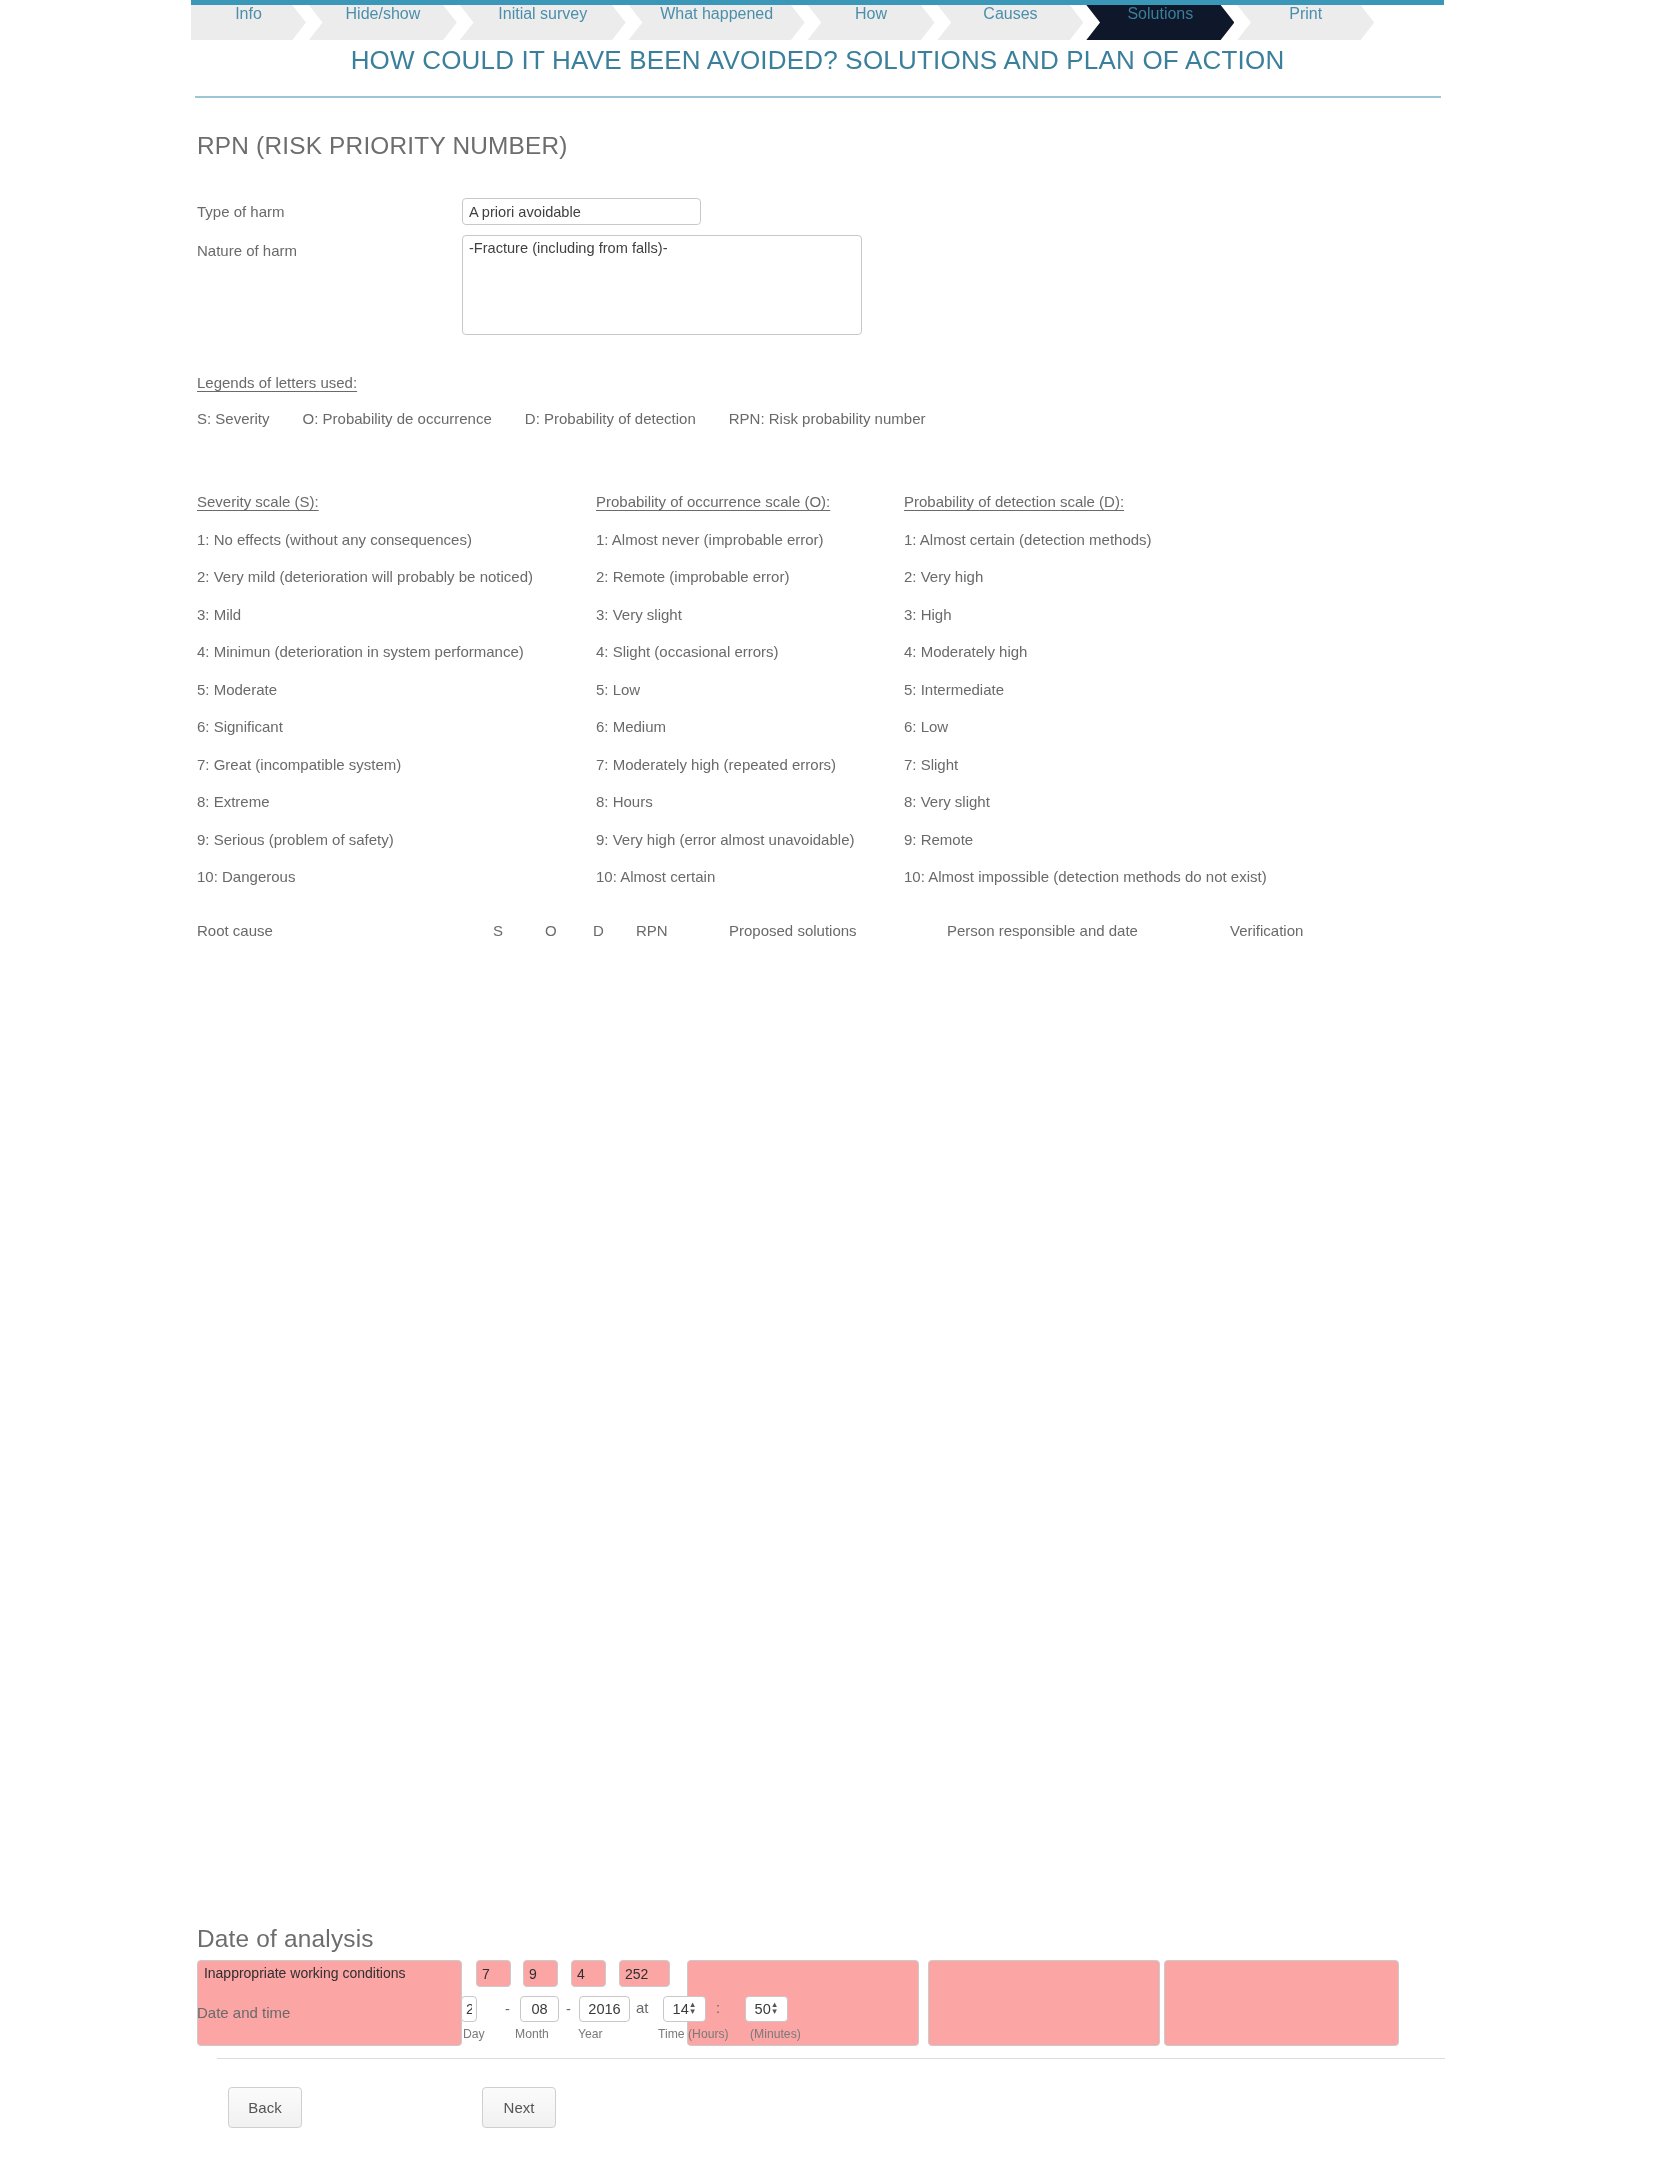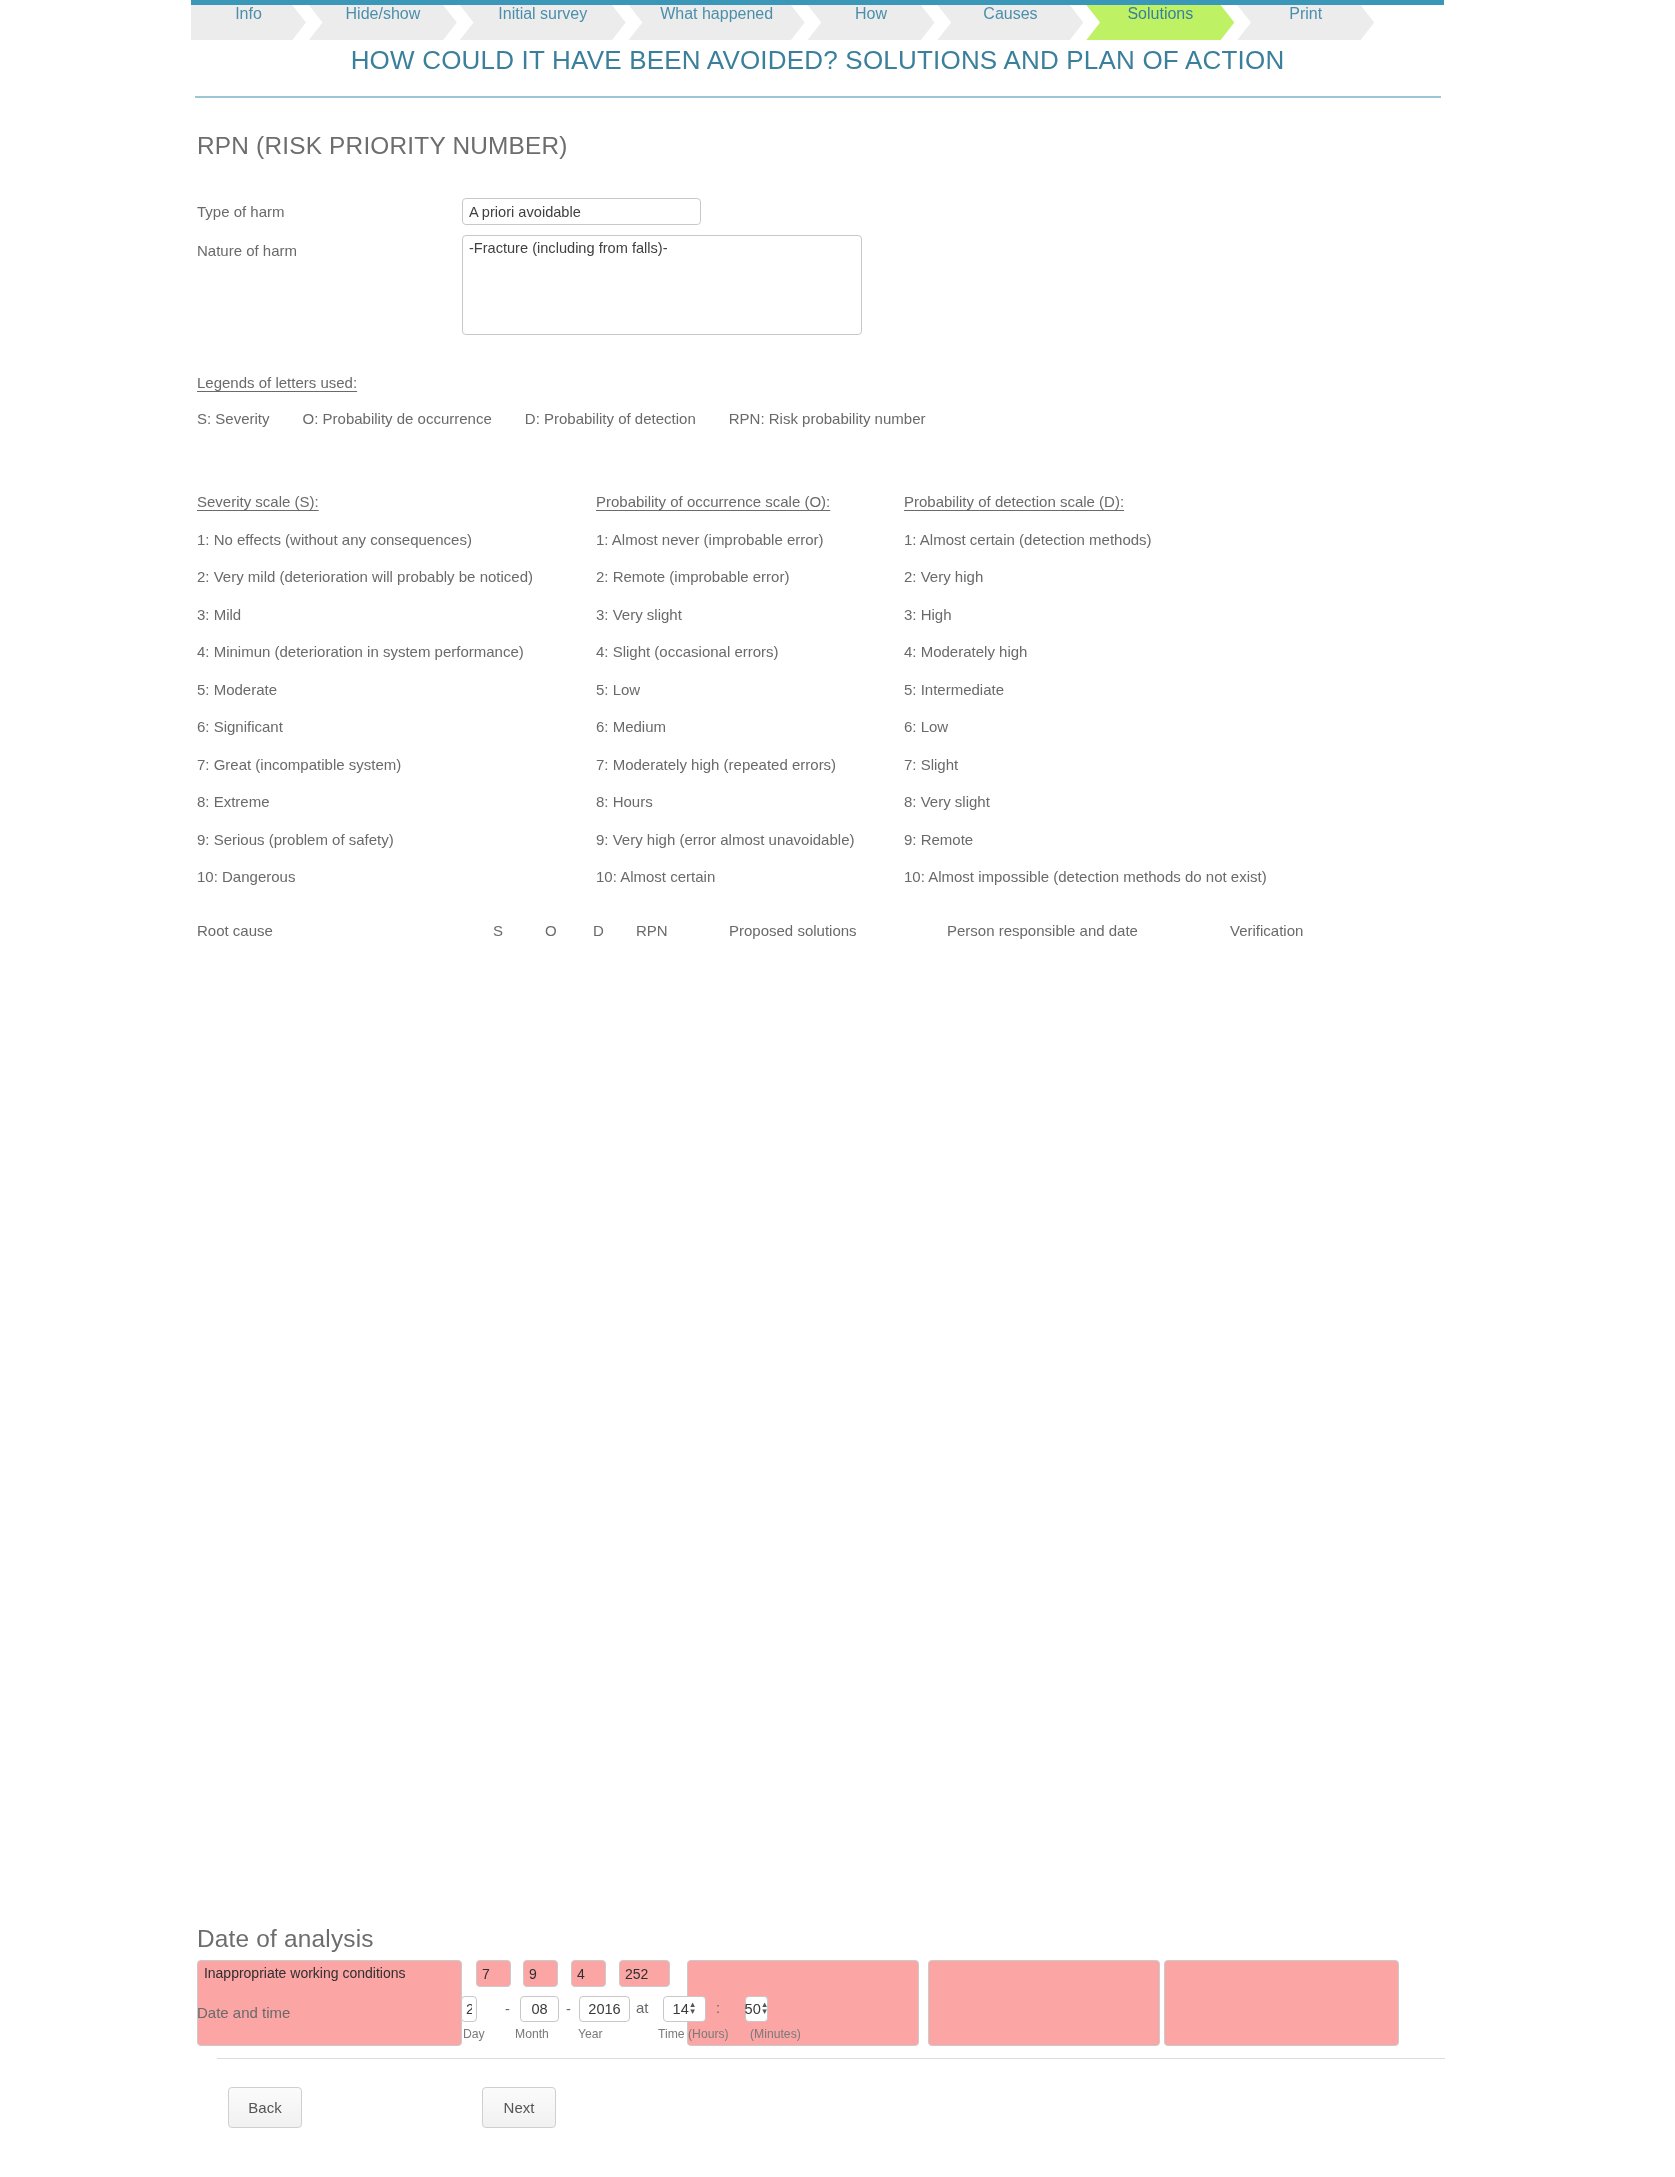--- a/index.html
+++ b/index.html
@@ -40,21 +40,21 @@
     display: flex;
     justify-content: center;
     padding: 0 3.9px;
     margin-right: 2.9px;
     clip-path: polygon(0 0, calc(100% - 13.7px) 0, 100% 50%, calc(100% - 13.7px) 100%, 0 100%, 13.7px 50%);
   }
   .tab:first-child {
     clip-path: polygon(0 0, calc(100% - 13.7px) 0, 100% 50%, calc(100% - 13.7px) 100%, 0 100%);
   }
   .tab.active {
-    background: #bef264;
+    background: #0f172a;
     color: #3a7f9c;
   }
   .tab-w-info        { width: 115px; }
   .tab-w-hideshow    { width: 148px; }
   .tab-w-initial     { width: 166px; }
   .tab-w-what        { width: 176px; }
   .tab-w-how         { width: 127px; }
   .tab-w-causes      { width: 146px; }
   .tab-w-solutions   { width: 148px; }
   .tab-w-print       { width: 137px; }
@@ -241,21 +241,21 @@
     background: #fff;
     height: 26px;
     display: flex;
     align-items: center;
     justify-content: center;
     gap: 0;
     font-size: 14.6px;
     color: #3a3a3a;
   }
   #dt-hours   { left: 663px; top: 1996px; width: 43px; }
-  #dt-minutes { left: 745px; top: 1996px; width: 23px; }
+  #dt-minutes { left: 745px; top: 1996px; width: 43px; }
   .spinner {
     display: inline-flex;
     flex-direction: column;
     line-height: 0;
     font-size: 7.8px;
     color: #555;
   }
   .spinner i { font-style: normal; display: block; line-height: 6.8px; }
   .dt-sublabel {
     position: absolute;

